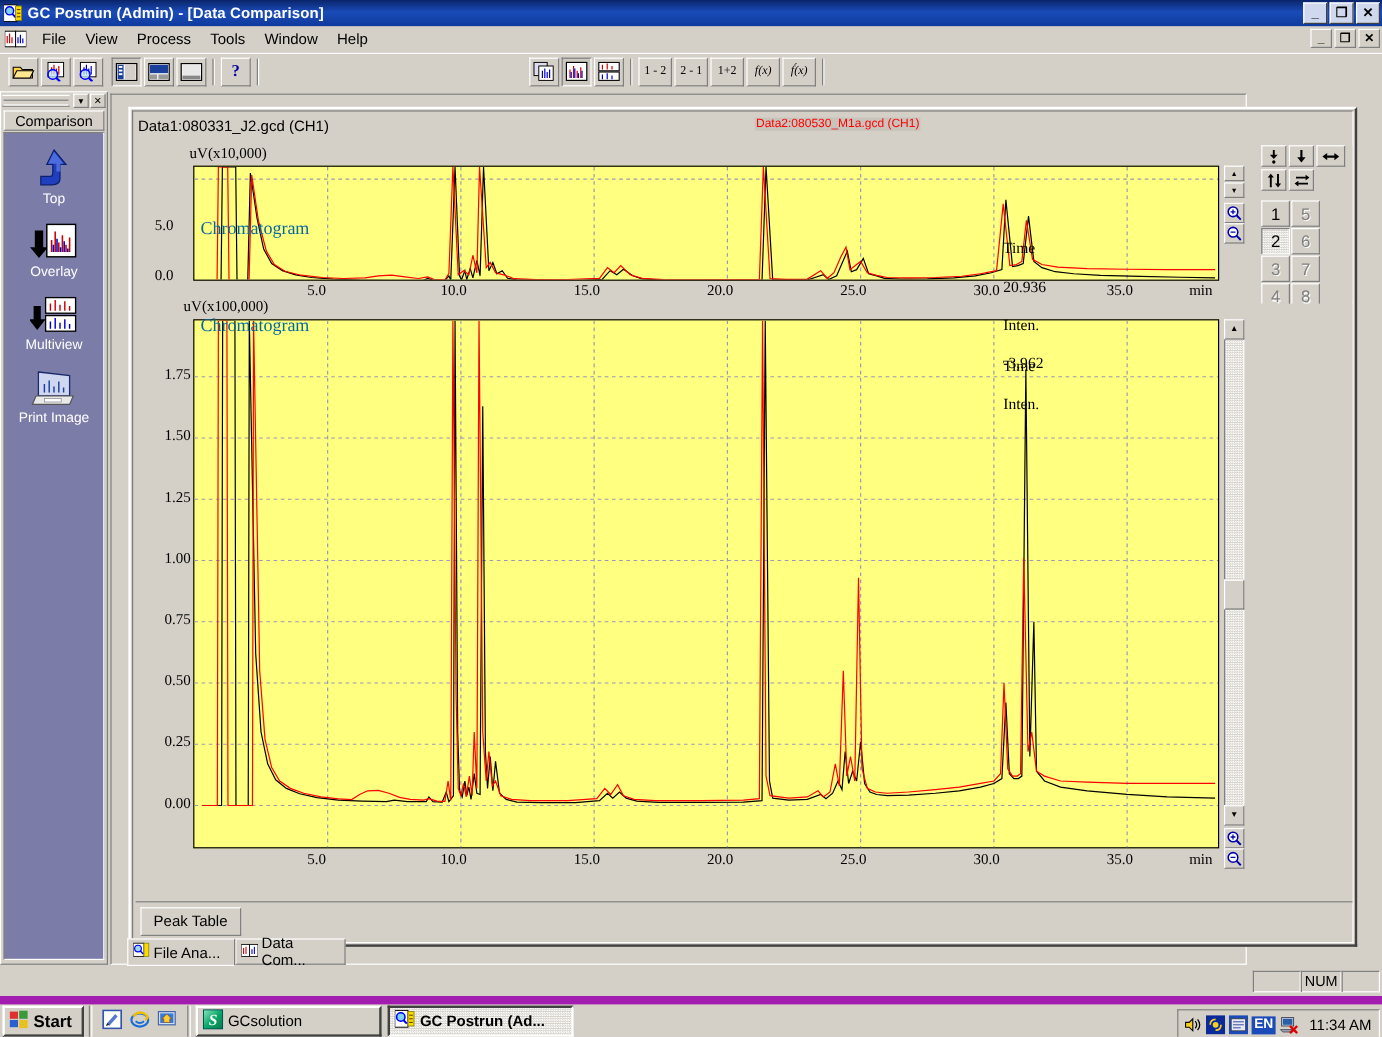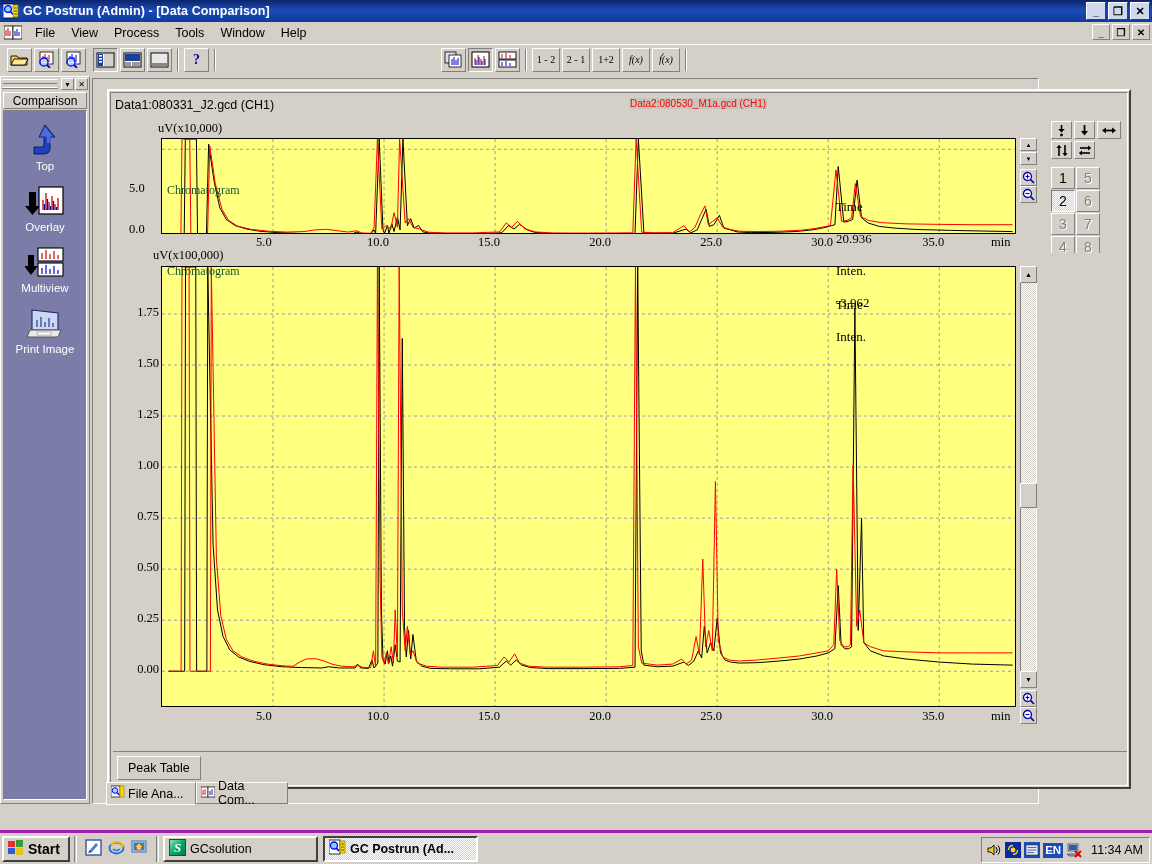--- a/index.html
+++ b/index.html
@@ -109,21 +109,21 @@
 
   .hdr-row { position: absolute; left: 2px; top: 2px; width: 1014px; height: 22px; }
   .hdr-d1 { position: absolute; left: 2px; top: 3px; font-size: 12.5px; color: #000; }
   .hdr-d2 { position: absolute; left: 516px; top: 3px; font-size: 10px; color: #f00; background: #c8c4bc; padding: 0 1px; }
 
   
   .chart-panel { position: absolute; background: #d4d0c8; }
   .plotbox { position: absolute; background: #ffff80; border: 1px solid #000; overflow: hidden; }
   .axis-label { position: absolute; font-family: "Liberation Serif", serif; font-size: 12.5px; color: #000; }
   .tick-lbl { position: absolute; font-family: "Liberation Serif", serif; font-size: 12.5px; color: #000; }
-  .inplot-lbl { position: absolute; font-family: "Liberation Serif", serif; font-size: 12px; color: #14532d; z-index: 5; }
+  .inplot-lbl { position: absolute; font-family: "Liberation Serif", serif; font-size: 15px; color: #0369a1; z-index: 5; }
   .readout { position: absolute; font-family: "Liberation Serif", serif; font-size: 13px; color: #000; z-index: 6; }
 
   
   .mini-btn {
     width: 17px; height: 13px; background: #d4d0c8;
     border: 1px solid; border-color: #fff #808080 #808080 #fff;
     display: flex; align-items: center; justify-content: center;
     font-size: 7px; color: #000;
   }
   .zoom-btn {
@@ -184,21 +184,21 @@
   .statusbar { position: absolute; left: 0; top: 806px; width: 1152px; height: 24px; background: #d4d0c8; }
   .status-pane {
     position: absolute; top: 3px; height: 18px; background: #d4d0c8;
     border: 1px solid; border-color: #808080 #fff #fff #808080;
     display: flex; align-items: center; justify-content: center; font-size: 12px;
   }
 
   
   .taskbar {
     position: absolute; left: 0; top: 830px; width: 1152px; height: 34px;
-    background: #d4d0c8; border-top: 3px solid #a21caf;
+    background: #d4d0c8; border-top: 7px solid #a21caf;
     display: flex; align-items: center;
   }
   .start-btn {
     margin-left: 2px; height: 26px; padding: 0 8px 0 4px;
     background: #d4d0c8; border: 2px solid; border-color: #fff #404040 #404040 #fff;
     display: flex; align-items: center; gap: 4px; font-weight: bold; font-size: 14px;
   }
   .tb-sep { width: 3px; height: 26px; margin: 0 4px;
             border-left: 1px solid #808080; border-right: 1px solid #fff; }
   .qlaunch { display: flex; align-items: center; gap: 6px; padding: 0 4px; }
@@ -763,20 +763,25 @@
           <g stroke="#00c" stroke-width="0.9">
               <line x1="9" y1="10" x2="9" y2="6"></line>
               <line x1="11" y1="10" x2="11" y2="4"></line>
             </g>
         </svg>
       </span>
       <span>Data Com...</span>
     </div>
   </div>
 
+  <div class="statusbar">
+    <div class="status-pane" style="left:1044px; width:40px;"></div>
+    <div class="status-pane" style="left:1084px; width:34px;">NUM</div>
+    <div class="status-pane" style="left:1118px; width:32px;"></div>
+  </div>
 
   <div class="taskbar">
     <div class="start-btn">
       <span>
         <svg width="16" height="15" viewBox="0 0 16 15">
           <rect x="0" y="1" width="7" height="6" fill="#e03030"></rect>
           <rect x="8" y="0" width="7" height="7" fill="#3a9a3a"></rect>
           <rect x="0" y="8" width="7" height="6" fill="#2a5fd0"></rect>
           <rect x="8" y="8" width="7" height="7" fill="#e8c020"></rect>
         </svg>

